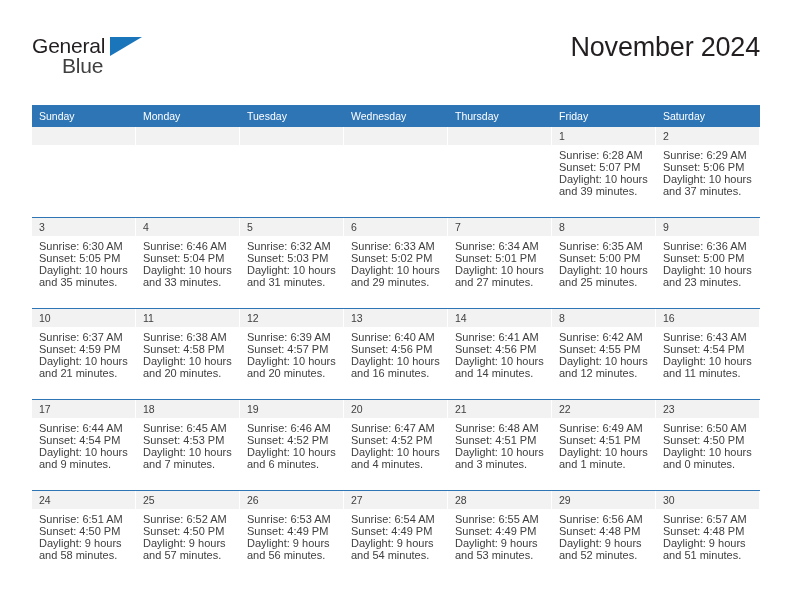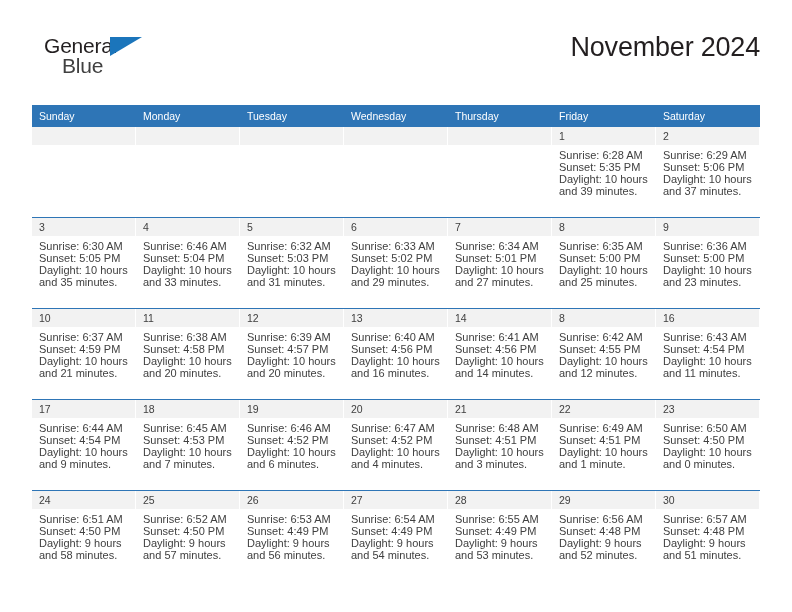--- a/index.html
+++ b/index.html
@@ -27,21 +27,21 @@
   }
   .brand {
     position: absolute;
     left: 0;
     top: 4px;
     width: 250px;
     height: 60px;
   }
   .brand-general {
     position: absolute;
-    left: 12px;
+    left: 0;
     top: 0;
     font-size: 21px;
     line-height: 24px;
     color: #231f20;
     letter-spacing: -0.2px;
   }
   .brand-blue {
     position: absolute;
     left: 30px;
     top: 20px;
@@ -190,21 +190,21 @@
           <td>
             <div class="cell-inner cell-blank">
               <div class="date-band"></div>
             </div>
           </td>
           <td>
             <div class="cell-inner">
               <div class="date-band">1</div>
               <div class="cell-body">
                 <div>Sunrise: 6:28 AM</div>
-                <div>Sunset: 5:35 PM</div>
+                <div>Sunset: 5:07 PM</div>
                 <div>Daylight: 10 hours</div>
                 <div>and 39 minutes.</div>
               </div>
             </div>
           </td>
           <td>
             <div class="cell-inner">
               <div class="date-band">2</div>
               <div class="cell-body">
                 <div>Sunrise: 6:29 AM</div>

